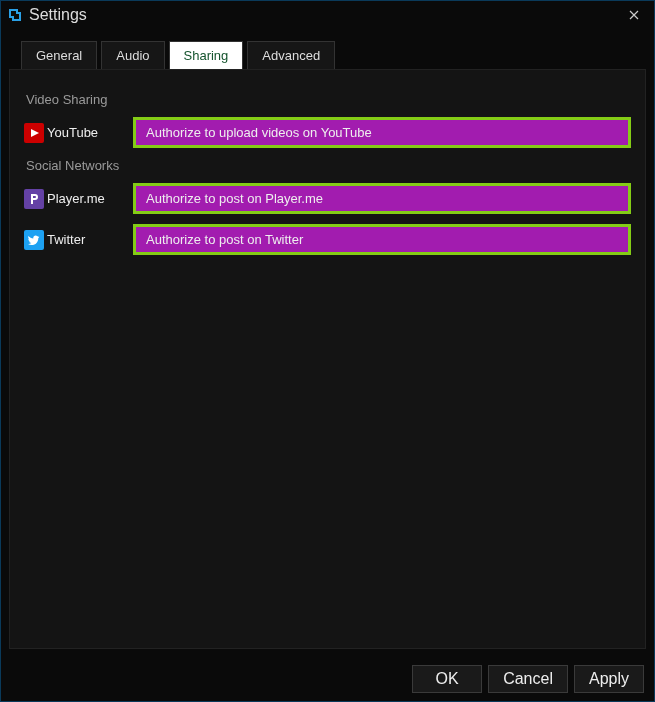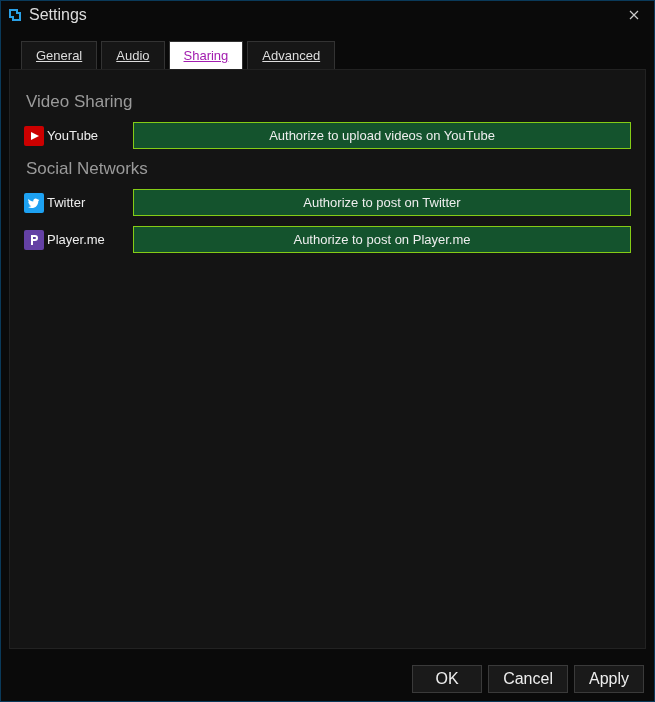--- a/index.html
+++ b/index.html
@@ -20,41 +20,41 @@
 }
 .titlebar .app-icon { width: 16px; height: 16px; margin-right: 6px; display:flex; align-items:center; justify-content:center;}
 .titlebar .title { color: #ddd; font-size: 16px; flex: 1; }
 .titlebar .close { width: 28px; height: 28px; display:flex; align-items:center; justify-content:center; color:#aaa; cursor:pointer;}
 .tabs {
   display: flex; gap: 4px; padding: 12px 20px 0 20px;
 }
 .tab {
   padding: 6px 14px; color: #ddd; font-size: 13px;
   border: 1px solid #333; border-bottom: none;
-  background: #161616; cursor: pointer; text-decoration: underline;
+  background: #161616; cursor: pointer;
 }
-.tab.active { background: #fff; color: #a21caf; }
+.tab.active { background: #fff; color: #14532d; }
 .content {
   flex: 1; margin: 0 8px 8px 8px; padding: 16px 14px;
   background: #141414; border: 1px solid #222;
   overflow: auto;
 }
-.section-title { color: #9a9a9a; font-size: 17px; margin: 6px 0 10px 2px; }
+.section-title { color: #9a9a9a; font-size: 13px; margin: 6px 0 10px 2px; }
 .row { display: flex; align-items: center; margin-bottom: 10px; }
 .service-icon {
   width: 20px; height: 20px; display:flex; align-items:center; justify-content:center;
   border-radius: 2px; font-size: 11px; font-weight: bold; color:#fff;
 }
 .svc-youtube { background:#cc0000; }
 .svc-twitter { background:#1da1f2; }
 .svc-playerme { background:#6441a5; }
 .service-label { margin-left: 3px; color:#eee; width: 86px; }
 .auth-btn {
-  flex: 1; text-align: center; padding: 5px 10px;
-  background: #14532d; border: 1px solid #84cc16;
+  flex: 1; text-align: left; padding: 5px 10px;
+  background: #a21caf; border: 3px solid #84cc16;
   color: #eee; font-size: 13px; cursor: pointer;
 }
 .footer {
   display:flex; justify-content:flex-end; gap:6px;
   padding: 8px 10px;
 }
 .btn {
   min-width: 70px; padding: 4px 14px;
   background:#1a1a1a; border:1px solid #3a3a3a; color:#eee;
   font-size:16px; cursor:pointer; text-align:center;
@@ -92,36 +92,36 @@
         <svg width="12" height="10" viewBox="0 0 12 10">
             <polygon points="3,1 11,5 3,9" fill="#fff"></polygon>
           </svg>
       </span>
       <span class="service-label">YouTube</span>
       <button class="auth-btn">Authorize to upload videos on YouTube</button>
     </div>
 
     <div class="section-title" style="">Social Networks</div>
     <div class="row">
+      <span class="service-icon svc-playerme">
+        <svg width="12" height="12" viewBox="0 0 12 12">
+            <path d="M3 1h4a3 3 0 010 6H5v4H3V1zm2 2v2h2a1 1 0 000-2H5z" fill="#fff"></path>
+          </svg>
+      </span>
+      <span class="service-label">Player.me</span>
+      <button class="auth-btn">Authorize to post on Player.me</button>
+    </div>
+    <div class="row">
       <span class="service-icon svc-twitter">
         <svg width="12" height="12" viewBox="0 0 16 16">
             <path d="M15 3.5c-.6.3-1.2.5-1.8.6.6-.4 1.1-1 1.3-1.8-.6.4-1.3.7-2 .8-.6-.6-1.4-1-2.3-1-1.8 0-3.2 1.4-3.2 3.2 0 .3 0 .5.1.7C4.5 5.9 2.2 4.6.7 2.6c-.3.5-.4 1-.4 1.6 0 1.1.6 2.1 1.4 2.7-.5 0-1-.2-1.4-.4v.1c0 1.6 1.1 2.9 2.6 3.2-.3.1-.6.1-.9.1-.2 0-.4 0-.6-.1.4 1.3 1.6 2.2 3 2.2-1.1.9-2.5 1.4-4 1.4H0c1.4.9 3 1.4 4.8 1.4 5.7 0 8.9-4.7 8.9-8.9v-.4c.5-.5 1-1 1.3-1.5z" fill="#fff"></path>
           </svg>
       </span>
       <span class="service-label">Twitter</span>
       <button class="auth-btn">Authorize to post on Twitter</button>
-    </div>
-    <div class="row">
-      <span class="service-icon svc-playerme">
-        <svg width="12" height="12" viewBox="0 0 12 12">
-            <path d="M3 1h4a3 3 0 010 6H5v4H3V1zm2 2v2h2a1 1 0 000-2H5z" fill="#fff"></path>
-          </svg>
-      </span>
-      <span class="service-label">Player.me</span>
-      <button class="auth-btn">Authorize to post on Player.me</button>
     </div>
   </div>
 
   <div class="footer">
     <button class="btn">OK</button>
     <button class="btn">Cancel</button>
     <button class="btn">Apply</button>
   </div>
 </div>
 

